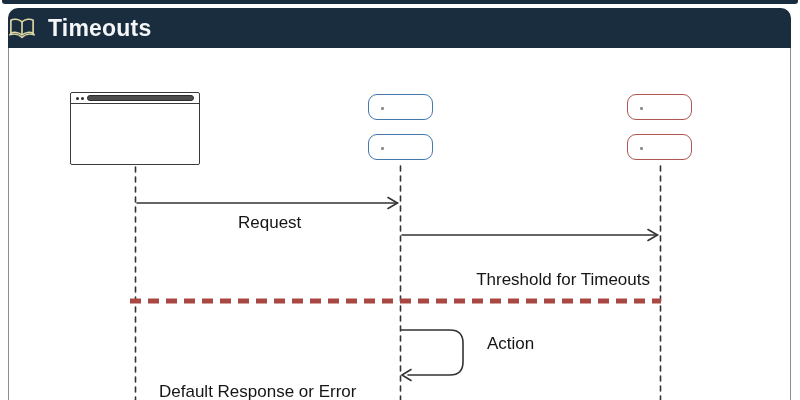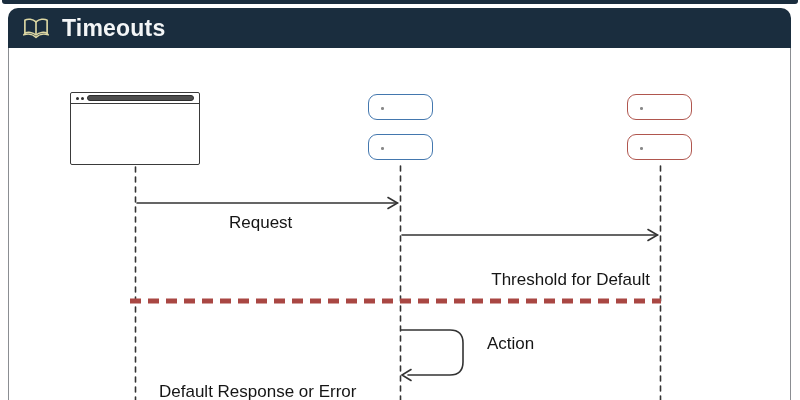--- a/index.html
+++ b/index.html
@@ -11,21 +11,21 @@
   .top-strip {
     position:absolute; top:0; left:2px; right:2px; height:4px;
     background:#1a2d3e; border-radius:0 0 3px 3px;
   }
   .card {
     position:absolute; left:8px; top:8px; width:783px; height:500px;
   }
   .card-header {
     position:absolute; left:0; top:0; right:0; height:40px;
     background:#1a2d3e; border-radius:10px 10px 0 0;
-    display:flex; align-items:center; padding-left:14px; box-sizing:border-box;
+    display:flex; align-items:center; box-sizing:border-box;
   }
   .book { display:inline-flex; margin-right:12px; }
   .card-title {
     color:#f4f6f7; font-size:23px; font-weight:600; letter-spacing:0.2px;
   }
   .card-body {
     position:absolute; left:0; top:40px; right:0; bottom:0;
     background:#ffffff;
     border-left:1px solid #8b8e92; border-right:1px solid #8b8e92;
   }
@@ -60,21 +60,21 @@
   .mark {
     position:absolute; left:12px; top:12px; width:2.5px; height:2.5px;
     background:#8a8a8a; border-radius:50%;
   }
   
   .overlay { position:absolute; left:0; top:0; pointer-events:none; }
   
   .lbl {
     position:absolute; font-size:17px; color:#151515; white-space:nowrap;
   }
-  .lbl-request   { left:229px; top:213px; }
+  .lbl-request   { left:238px; top:213px; }
   .lbl-threshold { right:150px; top:270px; }
   .lbl-action    { left:487px; top:334px; }
   .lbl-default   { left:159px; top:382px; }
 </style>
 </head>
 <body>
 
 <div class="screen">
 
   <div class="top-strip"></div>
@@ -133,17 +133,17 @@
 
       <g>
         <path d="M401,330 L450,330 Q463,330 463,343 L463,362 Q463,375 450,375 L408,375"></path>
         <polyline points="411,369.5 402,375 411,380.5"></polyline>
       </g>
     </g>
     <line x1="130" y1="301" x2="661" y2="301" stroke="#a94743" stroke-width="5" stroke-dasharray="11 7"></line>
   </svg>
 
   <div class="lbl lbl-request">Request</div>
-  <div class="lbl lbl-threshold">Threshold for Default</div>
+  <div class="lbl lbl-threshold">Threshold for Timeouts</div>
   <div class="lbl lbl-action">Action</div>
   <div class="lbl lbl-default">Default Response or Error</div>
 
 </div>
 
 </body></html>

